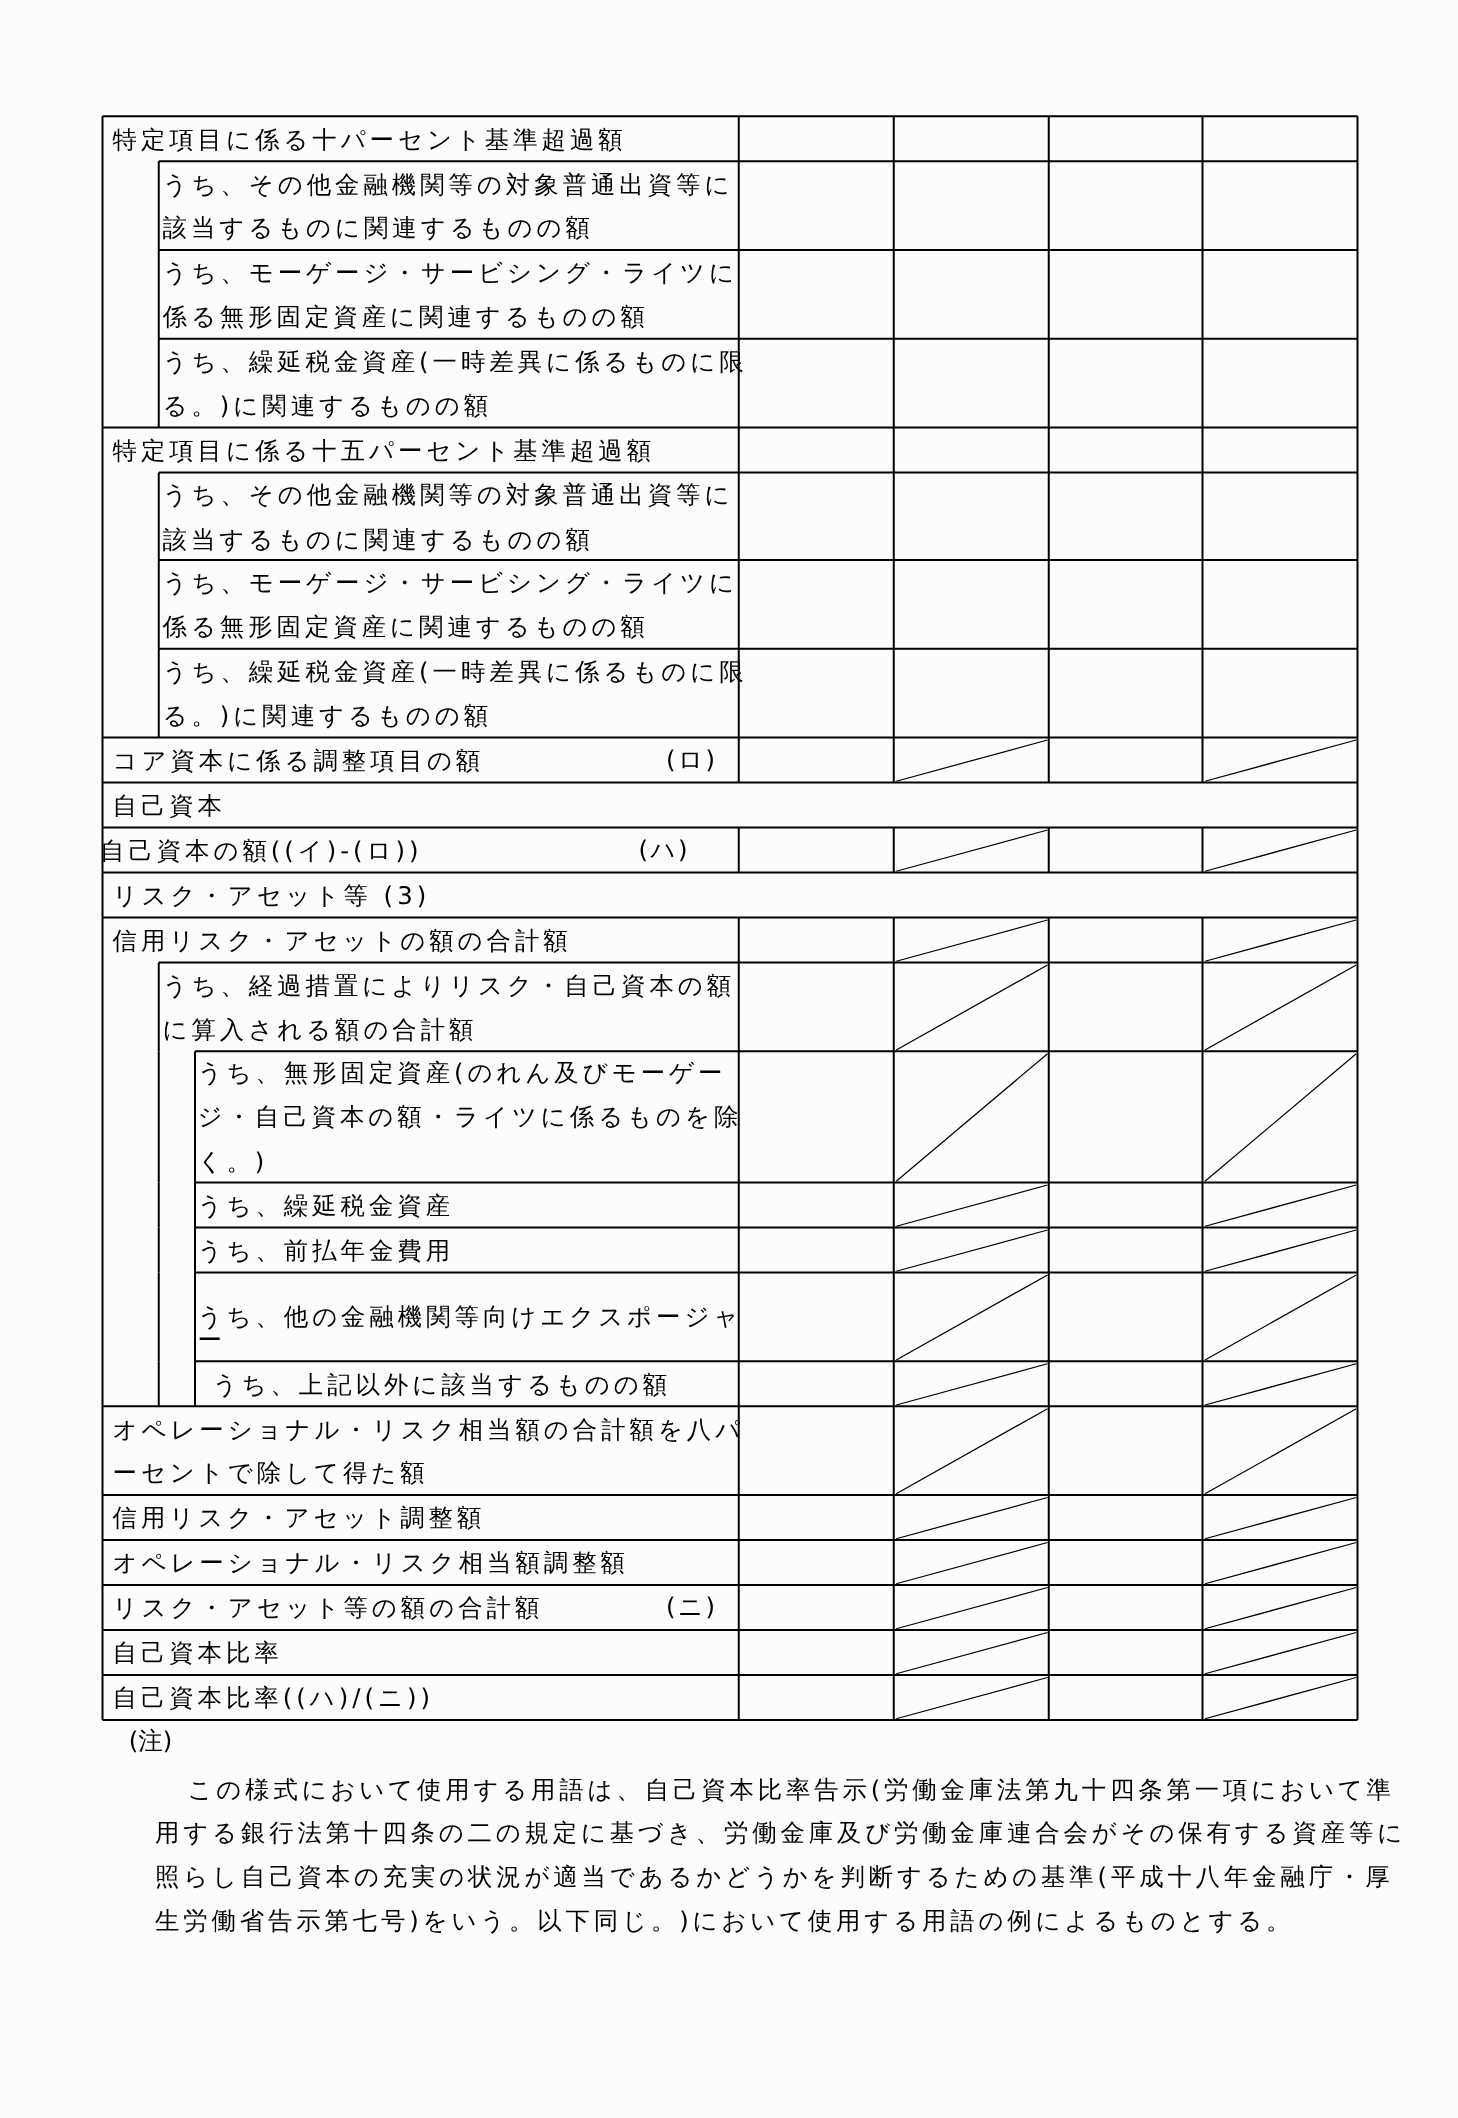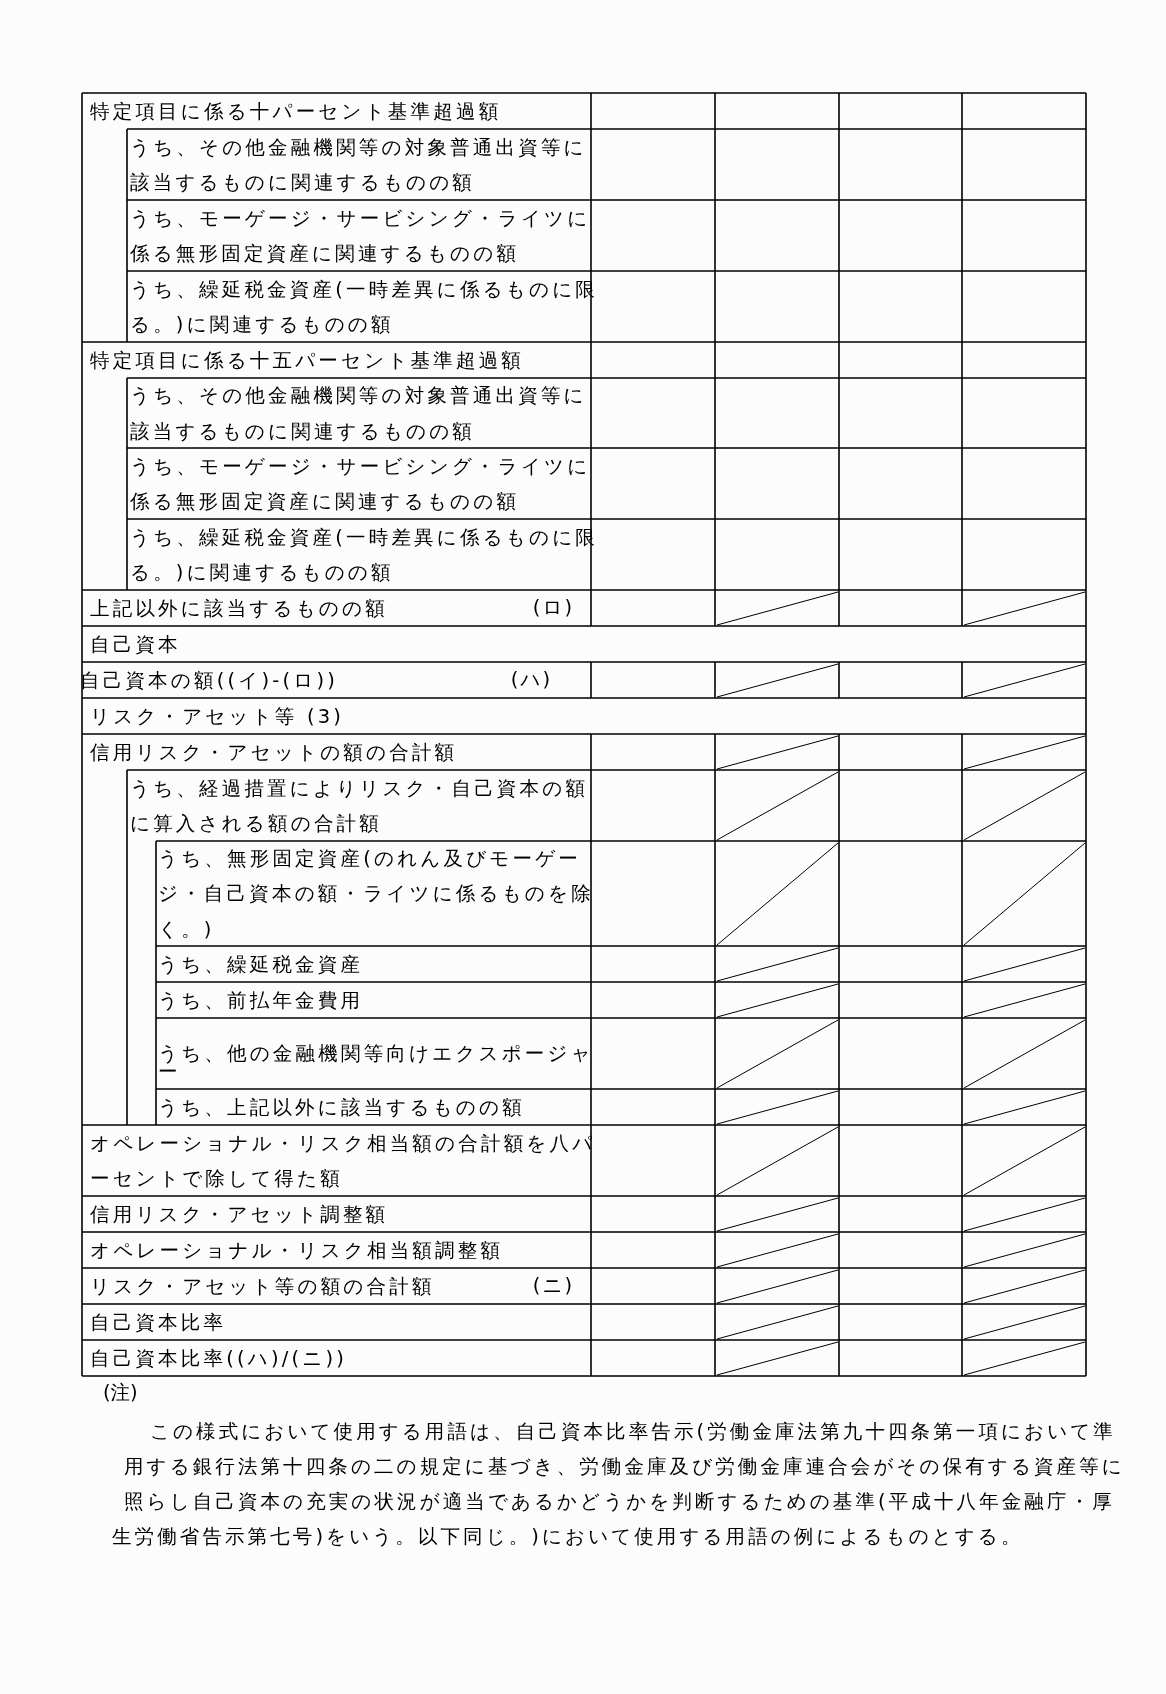--- a/index.html
+++ b/index.html
@@ -224,21 +224,21 @@
     <div class="value-cell" style="left: 591px; top: 448px; width: 124px; height: 71px;"></div>
     <div class="value-cell" style="left: 715px; top: 448px; width: 124px; height: 71px;"></div>
     <div class="value-cell" style="left: 839px; top: 448px; width: 123px; height: 71px;"></div>
     <div class="value-cell" style="left: 962px; top: 448px; width: 124px; height: 71px;"></div>
     <div class="cell-text" style="left: 130px; top: 519.5px;">うち、繰延税金資産(一時差異に係るものに限</div>
     <div class="cell-text" style="left: 130px; top: 555px;">る。)に関連するものの額</div>
     <div class="value-cell" style="left: 591px; top: 519px; width: 124px; height: 71px;"></div>
     <div class="value-cell" style="left: 715px; top: 519px; width: 124px; height: 71px;"></div>
     <div class="value-cell" style="left: 839px; top: 519px; width: 123px; height: 71px;"></div>
     <div class="value-cell" style="left: 962px; top: 519px; width: 124px; height: 71px;"></div>
-    <div class="cell-text" style="left: 90px; top: 590.75px;">上記以外に該当するものの額</div>
+    <div class="cell-text" style="left: 90px; top: 590.75px;">コア資本に係る調整項目の額</div>
     <div class="marker" style="right: 592px; top: 590px;">(ロ)</div>
     <div class="value-cell" style="left: 591px; top: 590px; width: 124px; height: 36px;"></div>
     <div class="value-cell" style="left: 715px; top: 590px; width: 124px; height: 36px;"></div>
     <div class="value-cell" style="left: 839px; top: 590px; width: 123px; height: 36px;"></div>
     <div class="value-cell" style="left: 962px; top: 590px; width: 124px; height: 36px;"></div>
     <div class="cell-text" style="left: 90px; top: 626.75px;">自己資本</div>
     <div class="cell-text" style="left: 80px; top: 662.75px;">自己資本の額((イ)-(ロ))</div>
     <div class="marker" style="right: 614px; top: 662px;">(ハ)</div>
     <div class="value-cell" style="left: 591px; top: 662px; width: 124px; height: 36px;"></div>
     <div class="value-cell" style="left: 715px; top: 662px; width: 124px; height: 36px;"></div>
@@ -272,21 +272,21 @@
     <div class="value-cell" style="left: 591px; top: 982px; width: 124px; height: 36px;"></div>
     <div class="value-cell" style="left: 715px; top: 982px; width: 124px; height: 36px;"></div>
     <div class="value-cell" style="left: 839px; top: 982px; width: 123px; height: 36px;"></div>
     <div class="value-cell" style="left: 962px; top: 982px; width: 124px; height: 36px;"></div>
     <div class="cell-text" style="left: 158px; top: 1036px; text-align: center;">うち、他の金融機関等向けエクスポージャ</div>
     <div class="cell-text" style="left: 158px; top: 1054px;">ー</div>
     <div class="value-cell" style="left: 591px; top: 1018px; width: 124px; height: 71px;"></div>
     <div class="value-cell" style="left: 715px; top: 1018px; width: 124px; height: 71px;"></div>
     <div class="value-cell" style="left: 839px; top: 1018px; width: 123px; height: 71px;"></div>
     <div class="value-cell" style="left: 962px; top: 1018px; width: 124px; height: 71px;"></div>
-    <div class="cell-text" style="left: 158px; top: 1089.75px;">うち、上記以外に該当するものの額</div>
+    <div class="cell-text" style="left: 170px; top: 1089.75px;">うち、上記以外に該当するものの額</div>
     <div class="value-cell" style="left: 591px; top: 1089px; width: 124px; height: 36px;"></div>
     <div class="value-cell" style="left: 715px; top: 1089px; width: 124px; height: 36px;"></div>
     <div class="value-cell" style="left: 839px; top: 1089px; width: 123px; height: 36px;"></div>
     <div class="value-cell" style="left: 962px; top: 1089px; width: 124px; height: 36px;"></div>
     <div class="cell-text" style="left: 90px; top: 1125.5px;">オペレーショナル・リスク相当額の合計額を八パ</div>
     <div class="cell-text" style="left: 90px; top: 1161px;">ーセントで除して得た額</div>
     <div class="value-cell" style="left: 591px; top: 1125px; width: 124px; height: 71px;"></div>
     <div class="value-cell" style="left: 715px; top: 1125px; width: 124px; height: 71px;"></div>
     <div class="value-cell" style="left: 839px; top: 1125px; width: 123px; height: 71px;"></div>
     <div class="value-cell" style="left: 962px; top: 1125px; width: 124px; height: 71px;"></div>
@@ -315,13 +315,13 @@
     <div class="value-cell" style="left: 591px; top: 1340px; width: 124px; height: 36px;"></div>
     <div class="value-cell" style="left: 715px; top: 1340px; width: 124px; height: 36px;"></div>
     <div class="value-cell" style="left: 839px; top: 1340px; width: 123px; height: 36px;"></div>
     <div class="value-cell" style="left: 962px; top: 1340px; width: 124px; height: 36px;"></div>
   </div>
 
 <div class="note-label">(注)</div>
 <div class="note-line" style="left:150px; top:1417px;">この様式において使用する用語は、自己資本比率告示(労働金庫法第九十四条第一項において準</div>
 <div class="note-line" style="left:124px; top:1452px;">用する銀行法第十四条の二の規定に基づき、労働金庫及び労働金庫連合会がその保有する資産等に</div>
 <div class="note-line" style="left:124px; top:1487px;">照らし自己資本の充実の状況が適当であるかどうかを判断するための基準(平成十八年金融庁・厚</div>
-<div class="note-line" style="left:112px; top:1522px;">生労働省告示第七号)をいう。以下同じ。)において使用する用語の例によるものとする。</div>
+<div class="note-line" style="left:124px; top:1522px;">生労働省告示第七号)をいう。以下同じ。)において使用する用語の例によるものとする。</div>
 
 </body></html>

